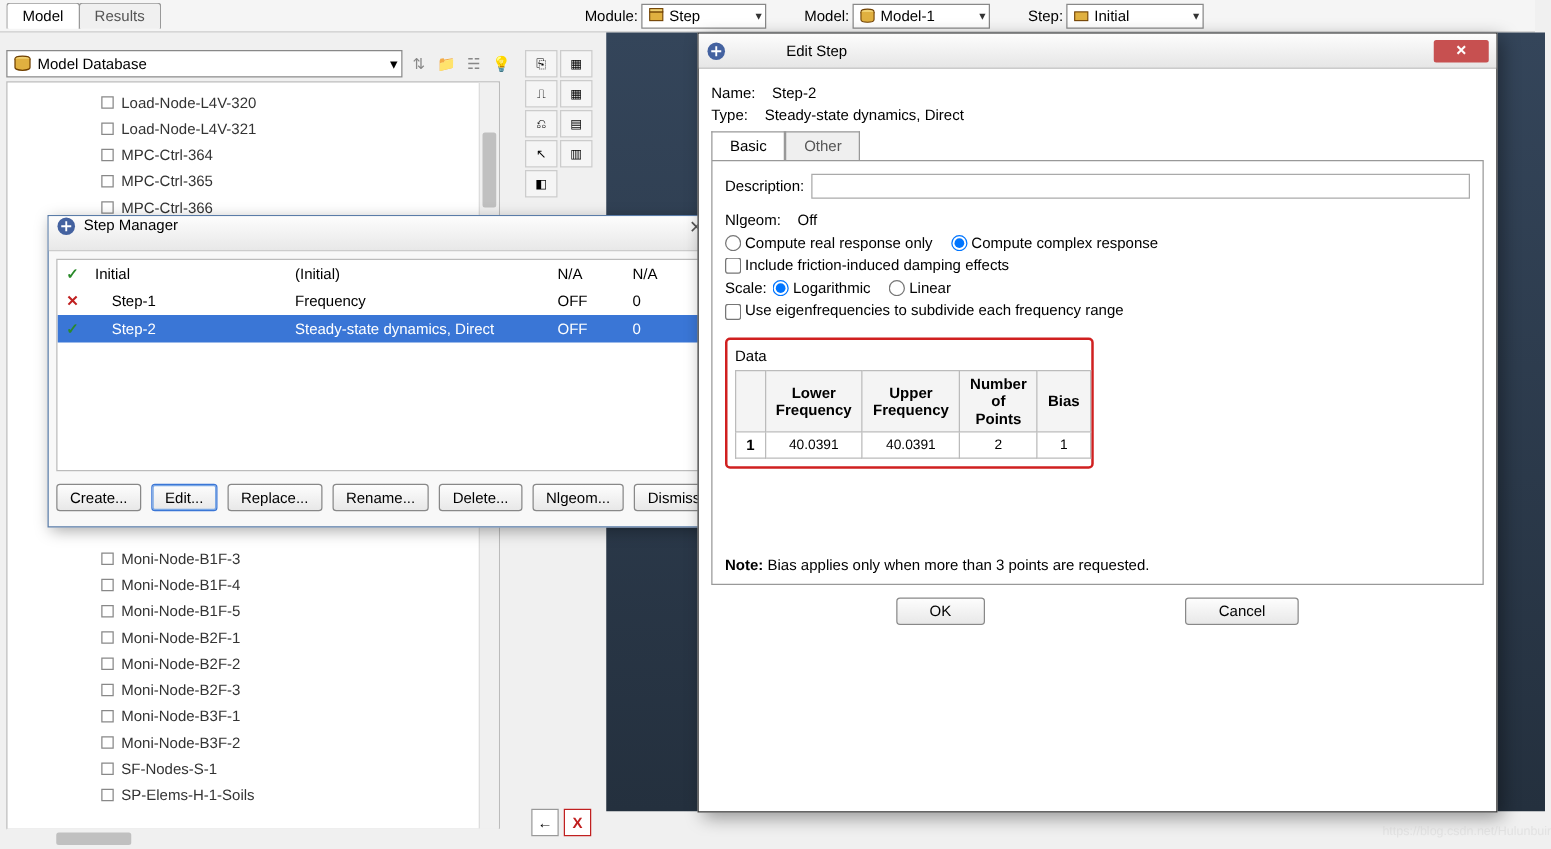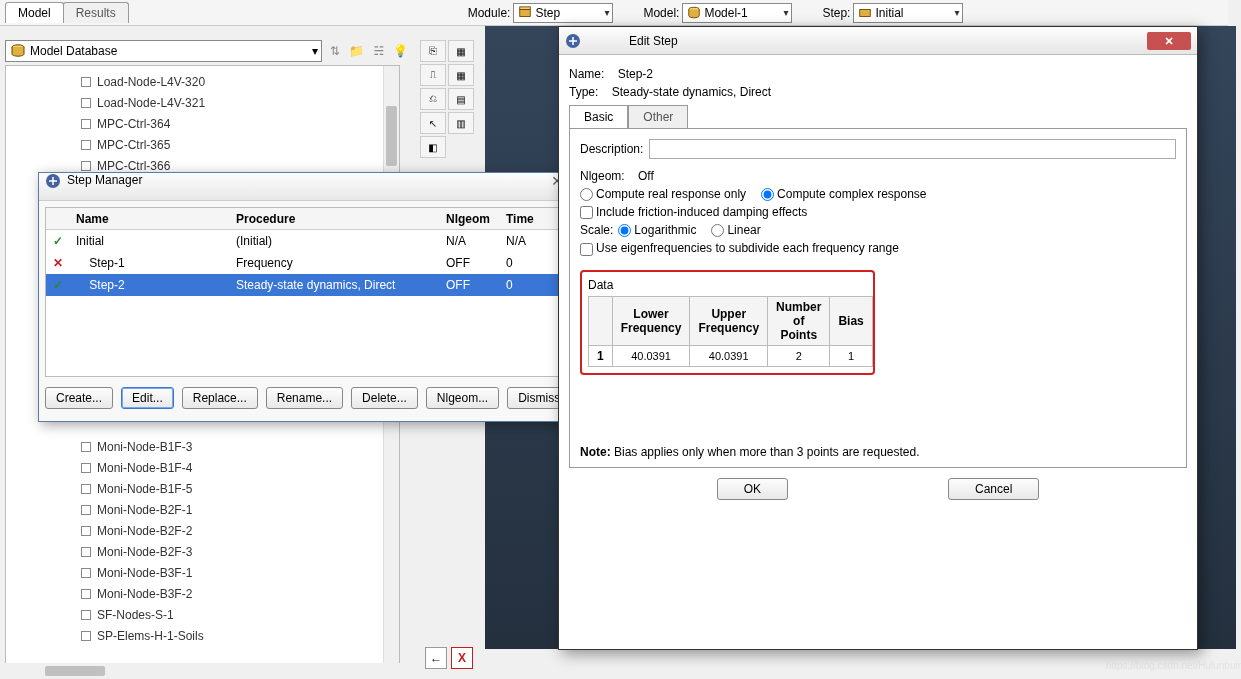--- a/index.html
+++ b/index.html
@@ -192,27 +192,20 @@
   <div class="sm-title">
     <svg class="logo" viewBox="0 0 16 16">
         <circle cx="8" cy="8" r="7" fill="#4462a0"></circle>
         <path d="M4 8h8M8 4v8" stroke="#fff" stroke-width="1.5"></path>
       </svg>
     <span>Step Manager</span>
     <div class="spacer"></div>
     <div class="x">✕</div>
   </div>
   <div class="sm-table">
-    <div class="sm-head">
-      <div class="col-mark"></div>
-      <div class="col-name">Name</div>
-      <div class="col-proc">Procedure</div>
-      <div class="col-nl">Nlgeom</div>
-      <div class="col-time">Time</div>
-    </div>
     <div id="sm-rows">
         <div class="sm-row">
           <div class="col-mark chk-g">✓</div>
           <div class="col-name">Initial</div>
           <div class="col-proc">(Initial)</div>
           <div class="col-nl">N/A</div>
           <div class="col-time">N/A</div>
         </div>
         <div class="sm-row">
           <div class="col-mark chk-r">✕</div>

